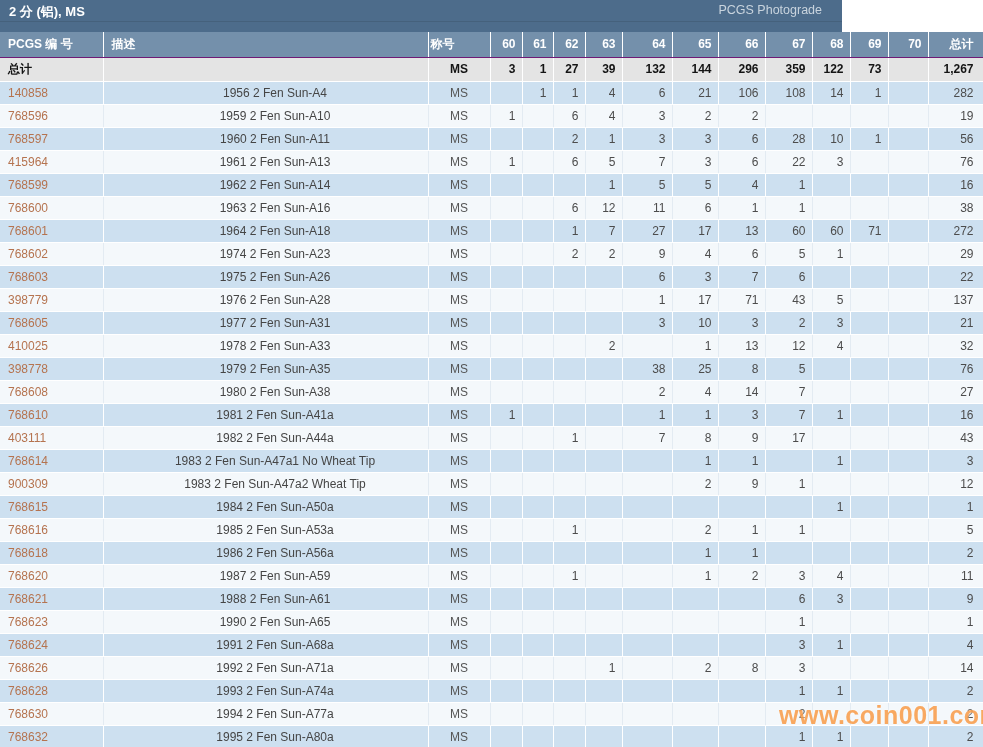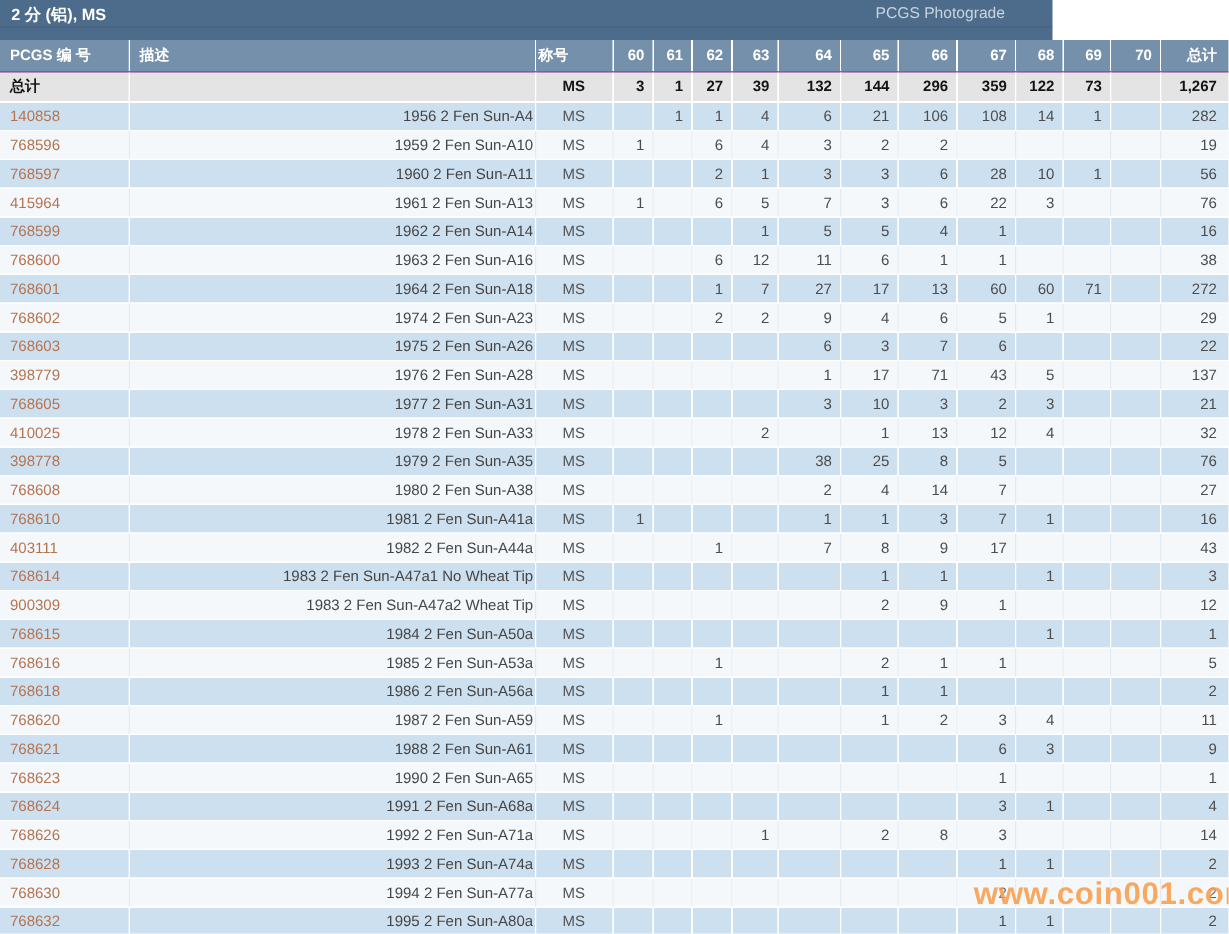--- a/index.html
+++ b/index.html
@@ -13,21 +13,21 @@
   }
   .title-bar::after {
     content:""; position:absolute; left:0; right:0; top:21px; height:1px;
     background:rgba(0,0,0,0.10);
   }
   .title-text {
     position:absolute; left:9px; top:3px; color:#ffffff;
     font-size:13px; font-weight:bold;
   }
   .photograde-link {
-    position:absolute; right:38px; top:3px; color:#c9d4de;
+    position:absolute; right:20px; top:3px; color:#c9d4de;
     font-size:12.5px; text-decoration:none; cursor:pointer;
   }
 
   
   table.pop {
     position:absolute; top:32px; left:0; width:983px;
     border-collapse:collapse; table-layout:fixed; font-size:12px;
   }
   table.pop th, table.pop td { overflow:hidden; white-space:nowrap; box-sizing:border-box; }
 
@@ -44,21 +44,21 @@
   tr.totals-row td {
     background:var(--totals-bg,#e4e4e4); color:#141414; font-weight:bold;
     height:24px; border-right:1px solid #ffffff; border-bottom:1px solid #ffffff;
   }
 
   tbody tr.data-row td { height:23px; border-bottom:1px solid rgba(255,255,255,0.85); }
   tbody tr.row-blue  td { background:var(--row-alt-bg,#cde0f0); border-right:1px solid rgba(255,255,255,0.92); }
   tbody tr.row-light td { background:var(--row-bg,#f4f8fb);  border-right:1px solid #e3ebf2; }
 
   td.c-pcgs  { text-align:left; padding-left:8px; color:var(--link-color,#b5734f); cursor:pointer; }
-  td.c-desc  { text-align:right; padding-left:20px; color:#454545; }
+  td.c-desc  { text-align:center; padding-left:20px; color:#454545; }
   td.c-desig { text-align:center; color:#555555; }
   td.c-grade { text-align:right; padding-right:6px; color:#4c4c4c; }
   td.c-total { text-align:right; padding-right:9px; color:#4c4c4c; }
   tr.totals-row td.c-pcgs { color:#141414; cursor:default; }
   tr.totals-row td.c-desig { text-align:center; }
 
   
   .watermark {
     position:absolute; left:779px; top:701px; z-index:5;
     font-size:25px; font-weight:bold; letter-spacing:0.5px;

